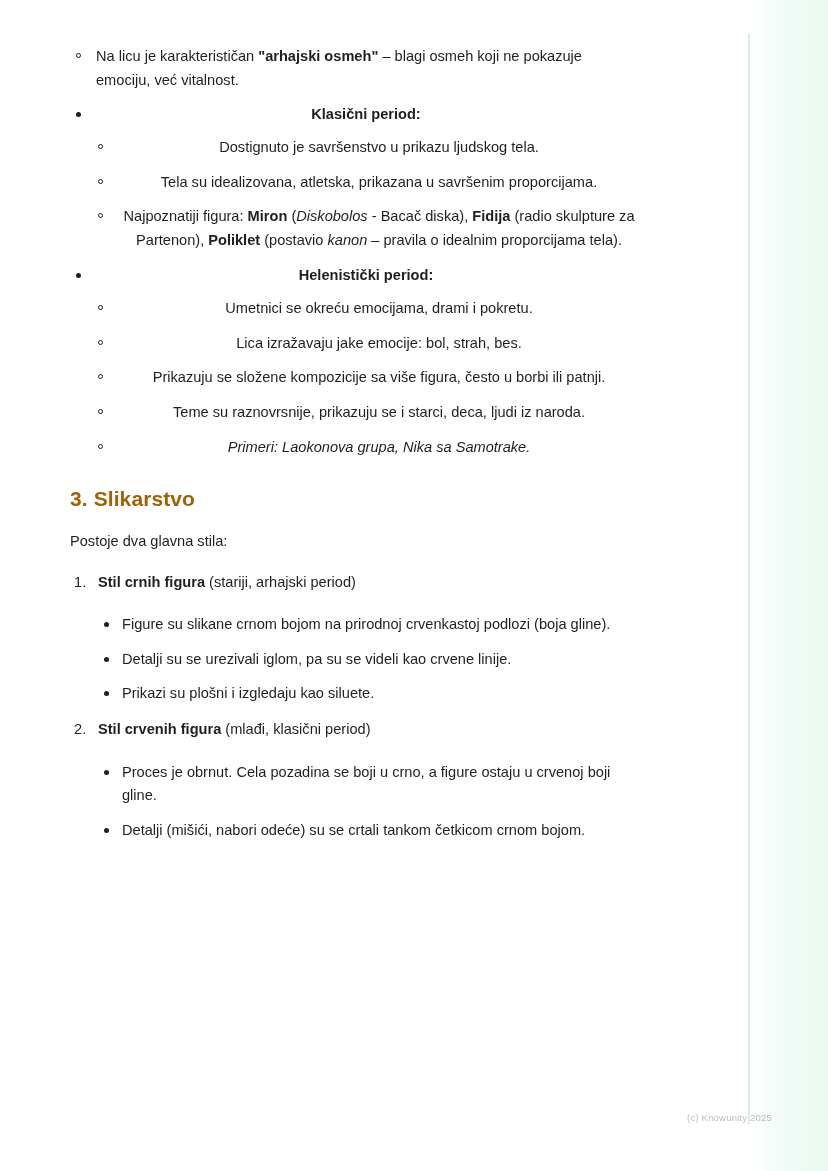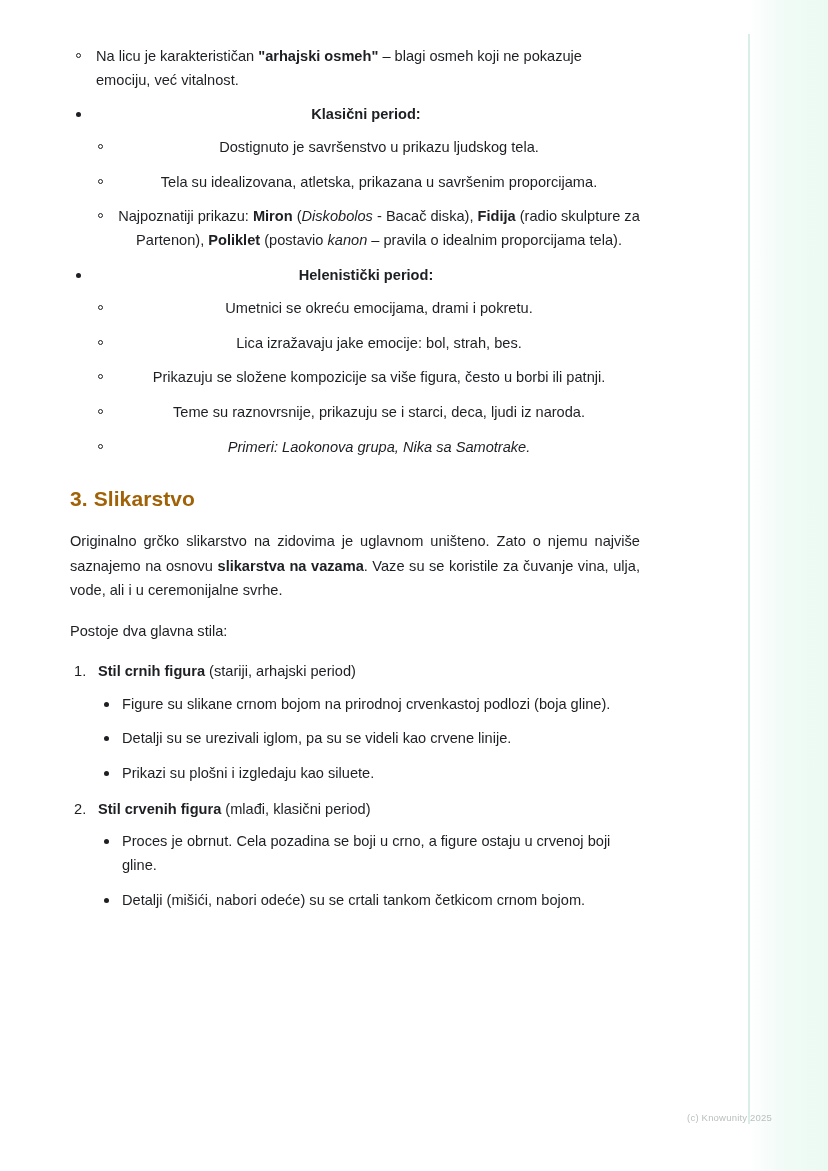--- a/index.html
+++ b/index.html
@@ -109,21 +109,21 @@
   li.num-item::before {
     content: counter(numitem) ".";
     position: absolute;
     left: 4px;
     top: 0;
     font-size: 14.6px;
     color: #1d1f23;
   }
   ul.lvl3 {
     list-style: none;
-    margin: 9px 0 0 0;
+    margin: 19px 0 0 0;
     padding: 0;
   }
   li.sub-bullet-item {
     position: relative;
     padding-left: 24px;
     margin: 0 0 11px 0;
     font-size: 14.6px;
     line-height: 1.62;
   }
   li.sub-bullet-item::before {
@@ -192,21 +192,21 @@
       <li class="bullet-item">
         <b>Klasični period:</b>
         <ul class="lvl2">
           <li class="circle-item">
             <span>Dostignuto je savršenstvo u prikazu ljudskog tela.</span>
           </li>
           <li class="circle-item">
             <span>Tela su idealizovana, atletska, prikazana u savršenim proporcijama.</span>
           </li>
           <li class="circle-item">
-            <span>Najpoznatiji prikazu: </span><b>Miron</b><span> (</span><i>Diskobolos</i><span> - Bacač diska), </span><b>Fidija</b><span> (radio skulpture za Partenon), </span><b>Poliklet</b><span> (postavio </span><i>kanon</i><span> – pravila o idealnim proporcijama tela).</span>
+            <span>Najpoznatiji figura: </span><b>Miron</b><span> (</span><i>Diskobolos</i><span> - Bacač diska), </span><b>Fidija</b><span> (radio skulpture za Partenon), </span><b>Poliklet</b><span> (postavio </span><i>kanon</i><span> – pravila o idealnim proporcijama tela).</span>
           </li>
         </ul>
       </li>
     </ul>
 
     <ul class="lvl1 block-gap-top">
       <li class="bullet-item">
         <b>Helenistički period:</b>
         <ul class="lvl2">
           <li class="circle-item">
@@ -223,23 +223,20 @@
           </li>
           <li class="circle-item">
             <i>Primeri: Laokonova grupa, Nika sa Samotrake.</i>
           </li>
         </ul>
       </li>
     </ul>
 
     <h2 class="section-heading">3. Slikarstvo</h2>
 
-    <p class="body-par">
-      <span>Originalno grčko slikarstvo na zidovima je uglavnom uništeno. Zato o njemu najviše saznajemo na osnovu </span><b>slikarstva na vazama</b><span>. Vaze su se koristile za čuvanje vina, ulja, vode, ali i u ceremonijalne svrhe.</span>
-    </p>
 
     <p class="body-par nojust">Postoje dva glavna stila:</p>
 
     <ol class="numlist">
       <li class="num-item">
         <b>Stil crnih figura</b><span> (stariji, arhajski period)</span>
         <ul class="lvl3">
           <li class="sub-bullet-item">
             <span>Figure su slikane crnom bojom na prirodnoj crvenkastoj podlozi (boja gline).</span>
           </li>

